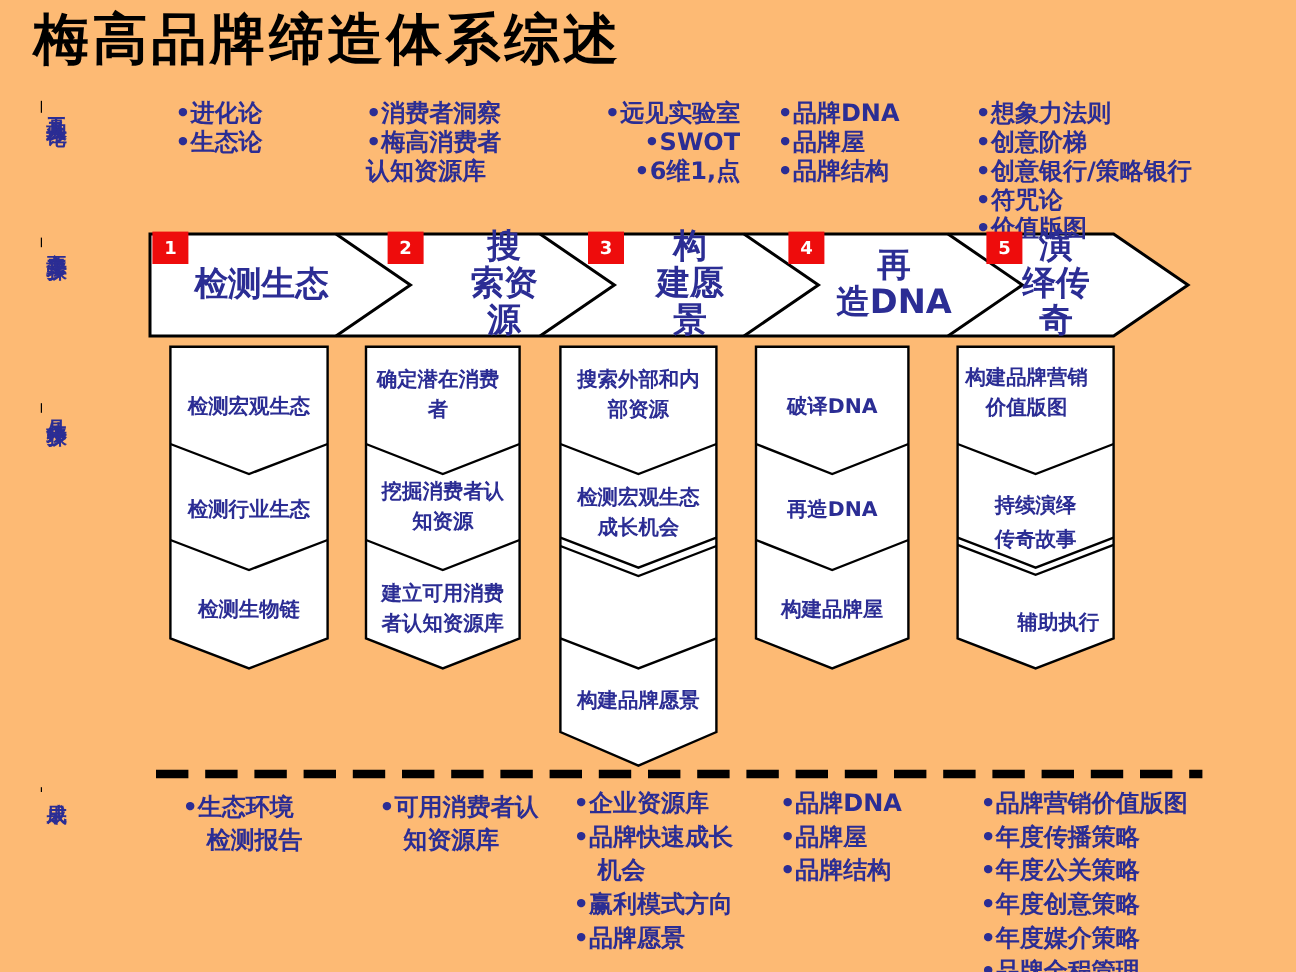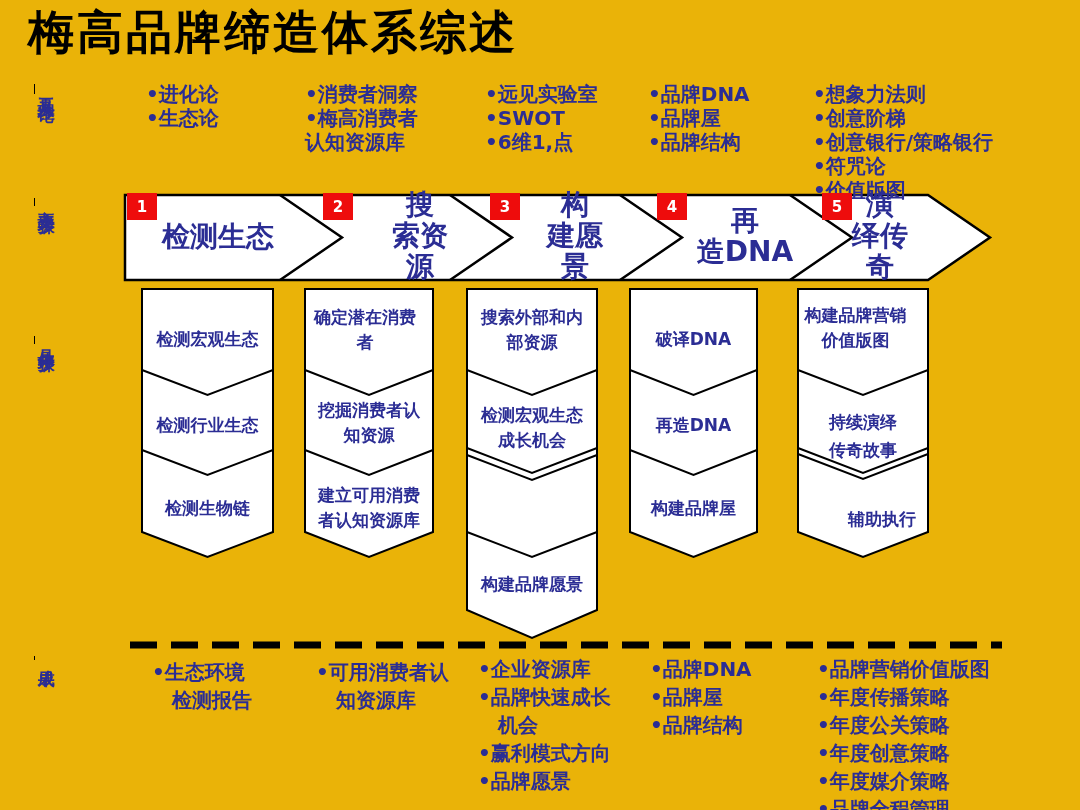--- a/index.html
+++ b/index.html
@@ -1,18 +1,18 @@
 <!DOCTYPE html>
 <html style="--blue: #2b2d94; --red: #ee0c0c;"><head>
 <meta charset="utf-8">
 <style>
   :root { --blue:#2b2d94; --red:#ee0c0c; }
   html,body { margin:0; padding:0; background:#fff; }
   .slide {
-    position:relative; width:1080px; height:810px; background:#eab308;
+    position:relative; width:1080px; height:810px; background:#fdba74;
     font-family:"DejaVu Sans", sans-serif; overflow:hidden;
   }
   .title {
     position:absolute; left:28px; top:2px; font-size:46px; font-weight:900;
     color:#000; letter-spacing:3px; font-family:"DejaVu Serif", serif; white-space:nowrap;
   }
   .vlabel {
     position:absolute; writing-mode:vertical-rl; text-orientation:upright;
     font-size:17px; line-height:1.05; font-weight:bold; color:var(--blue);
     border-left:1.5px solid #000; padding-left:2px; letter-spacing:2px;
@@ -80,21 +80,21 @@
   <div class="vlabel" style="left:34px; top:84px;">工具及理论</div>
   <div class="vlabel" style="left:34px; top:198px;">主要步骤</div>
   <div class="vlabel" style="left:34px; top:336px;">具体步骤</div>
   <div class="vlabel" style="left:34px; top:656px;">成果</div>
 
   <div class="list" style="left:146px; top:82px;">•进化论
 •生态论</div>
   <div class="list" style="left:305px; top:82px;">•消费者洞察
 •梅高消费者
 认知资源库</div>
-  <div class="list" style="left:485px; top:82px;">•远见实验室
+  <div class="list" style="left:504px; top:82px;text-align:right;">•远见实验室
 •SWOT
 •6维1,点</div>
   <div class="list" style="left:648px; top:82px;">•品牌DNA
 •品牌屋
 •品牌结构</div>
   <div class="list" style="left:813px; top:82px;">•想象力法则
 •创意阶梯
 •创意银行/策略银行
 •符咒论
 •价值版图</div>

